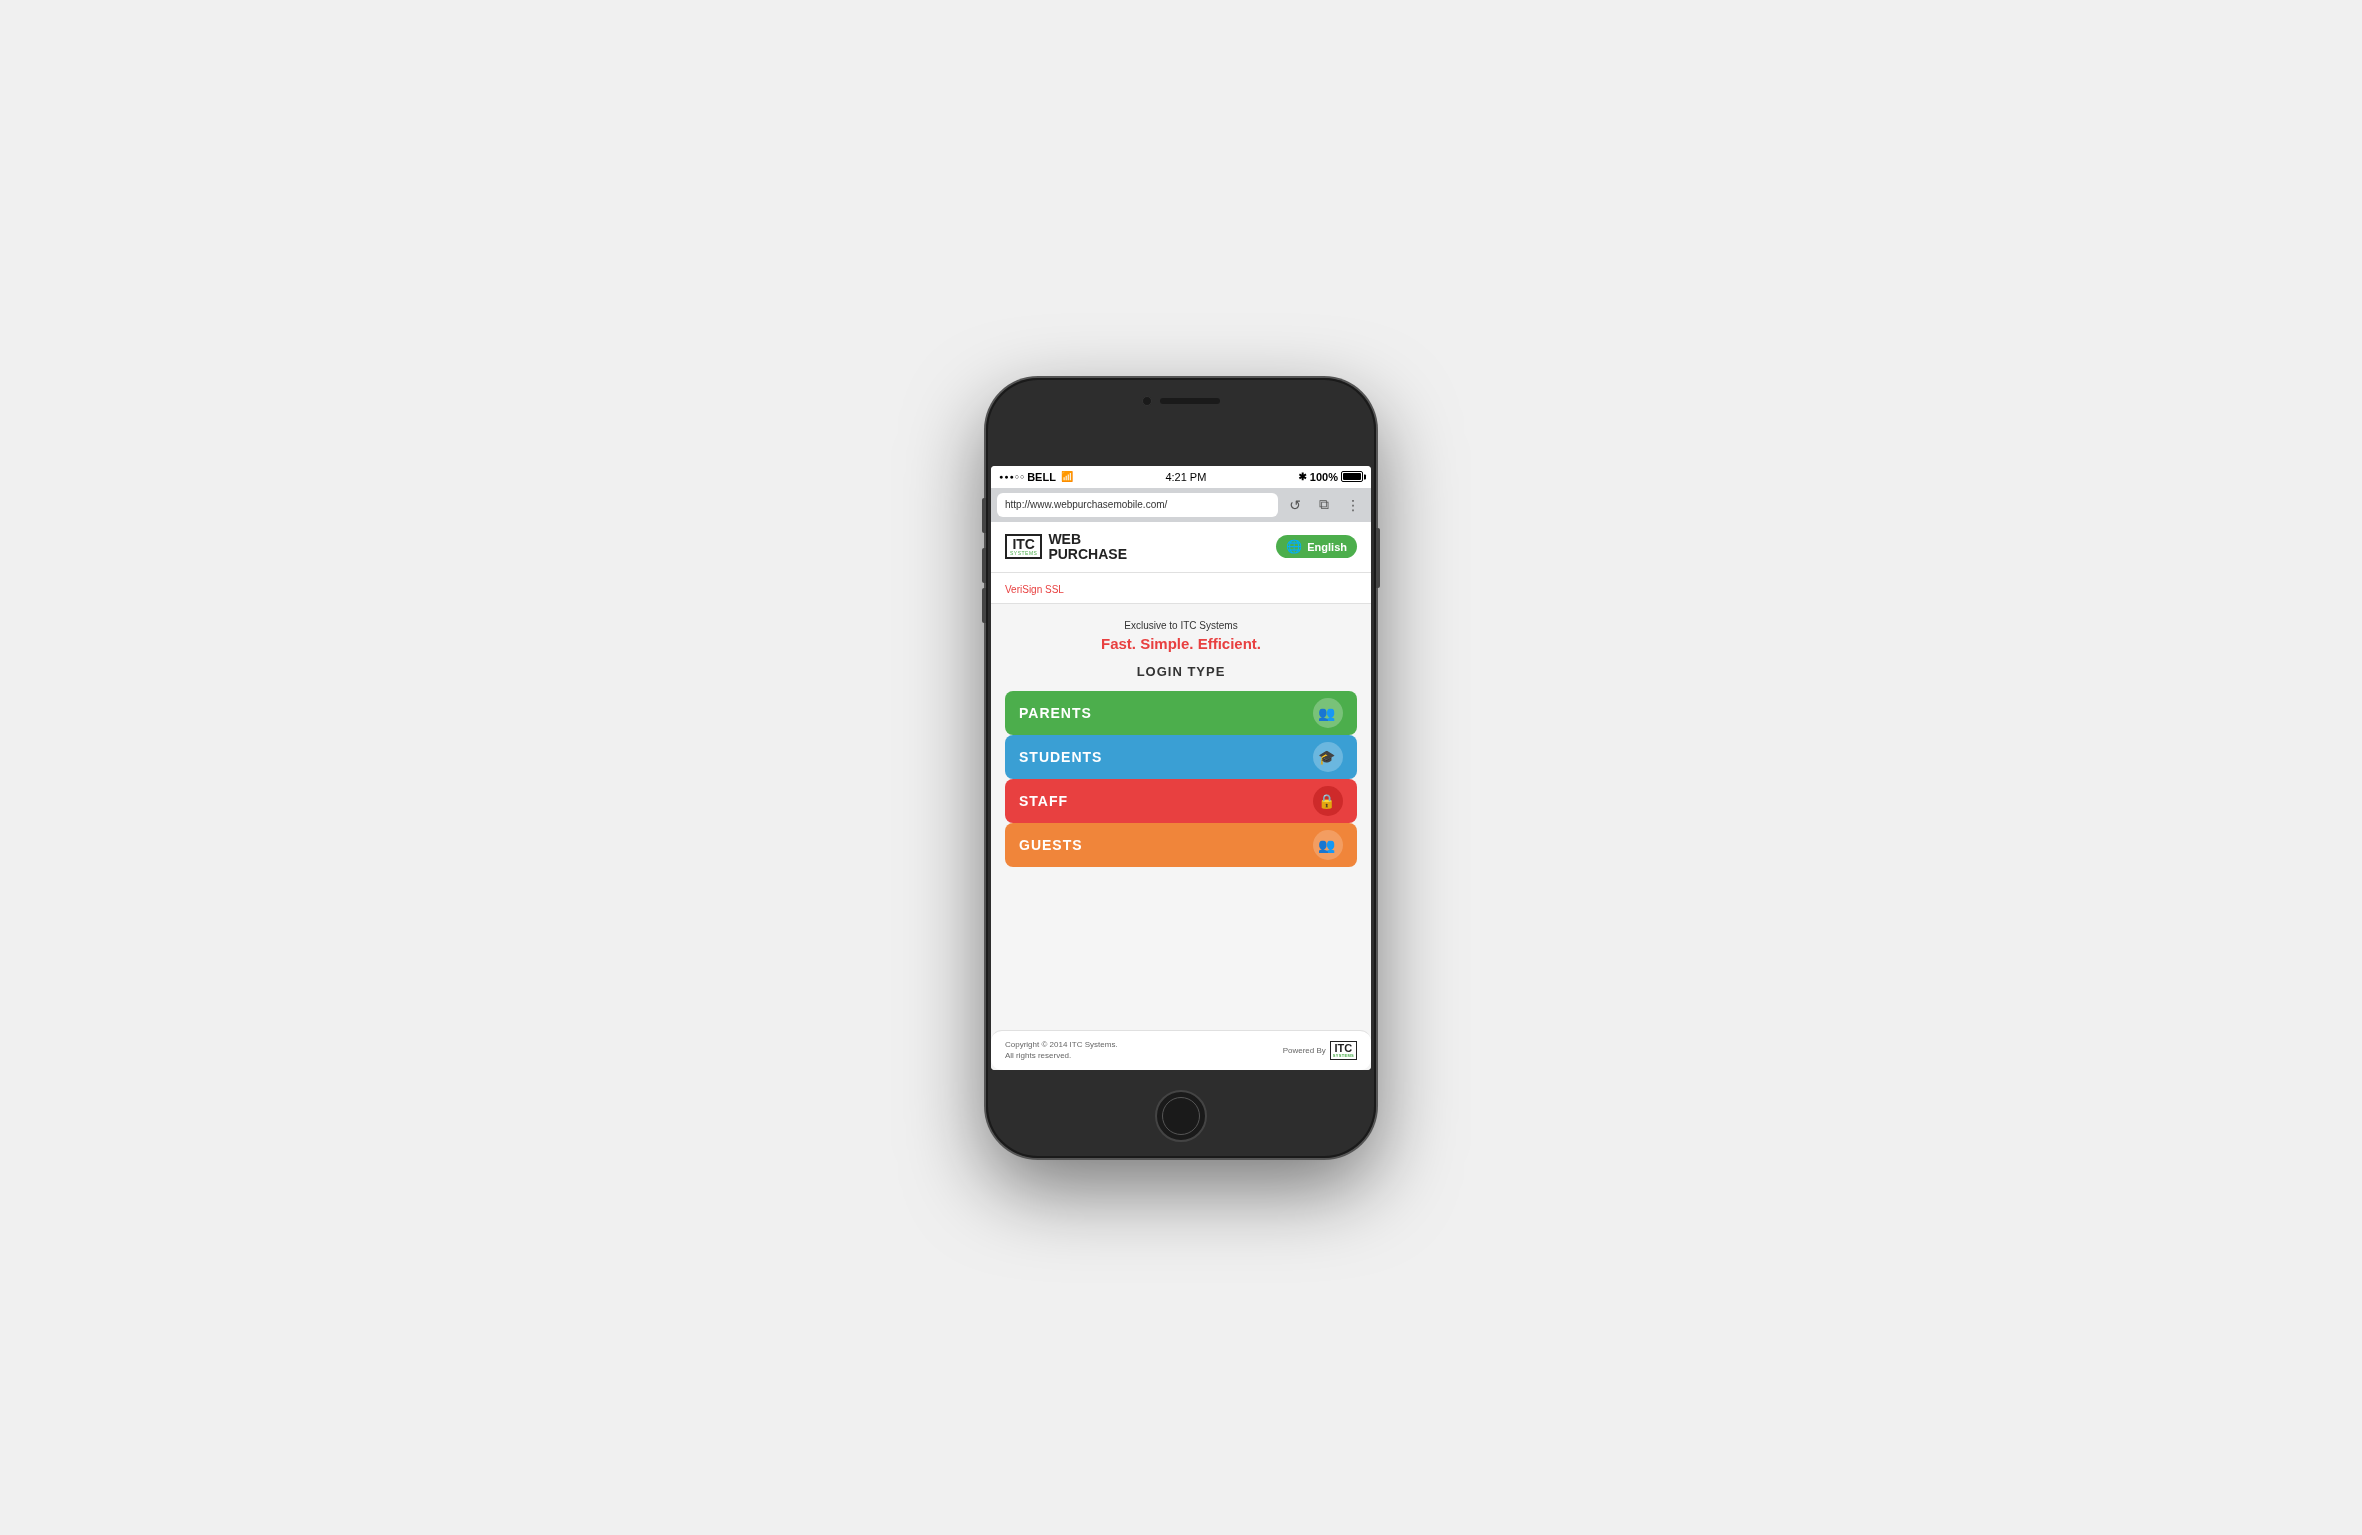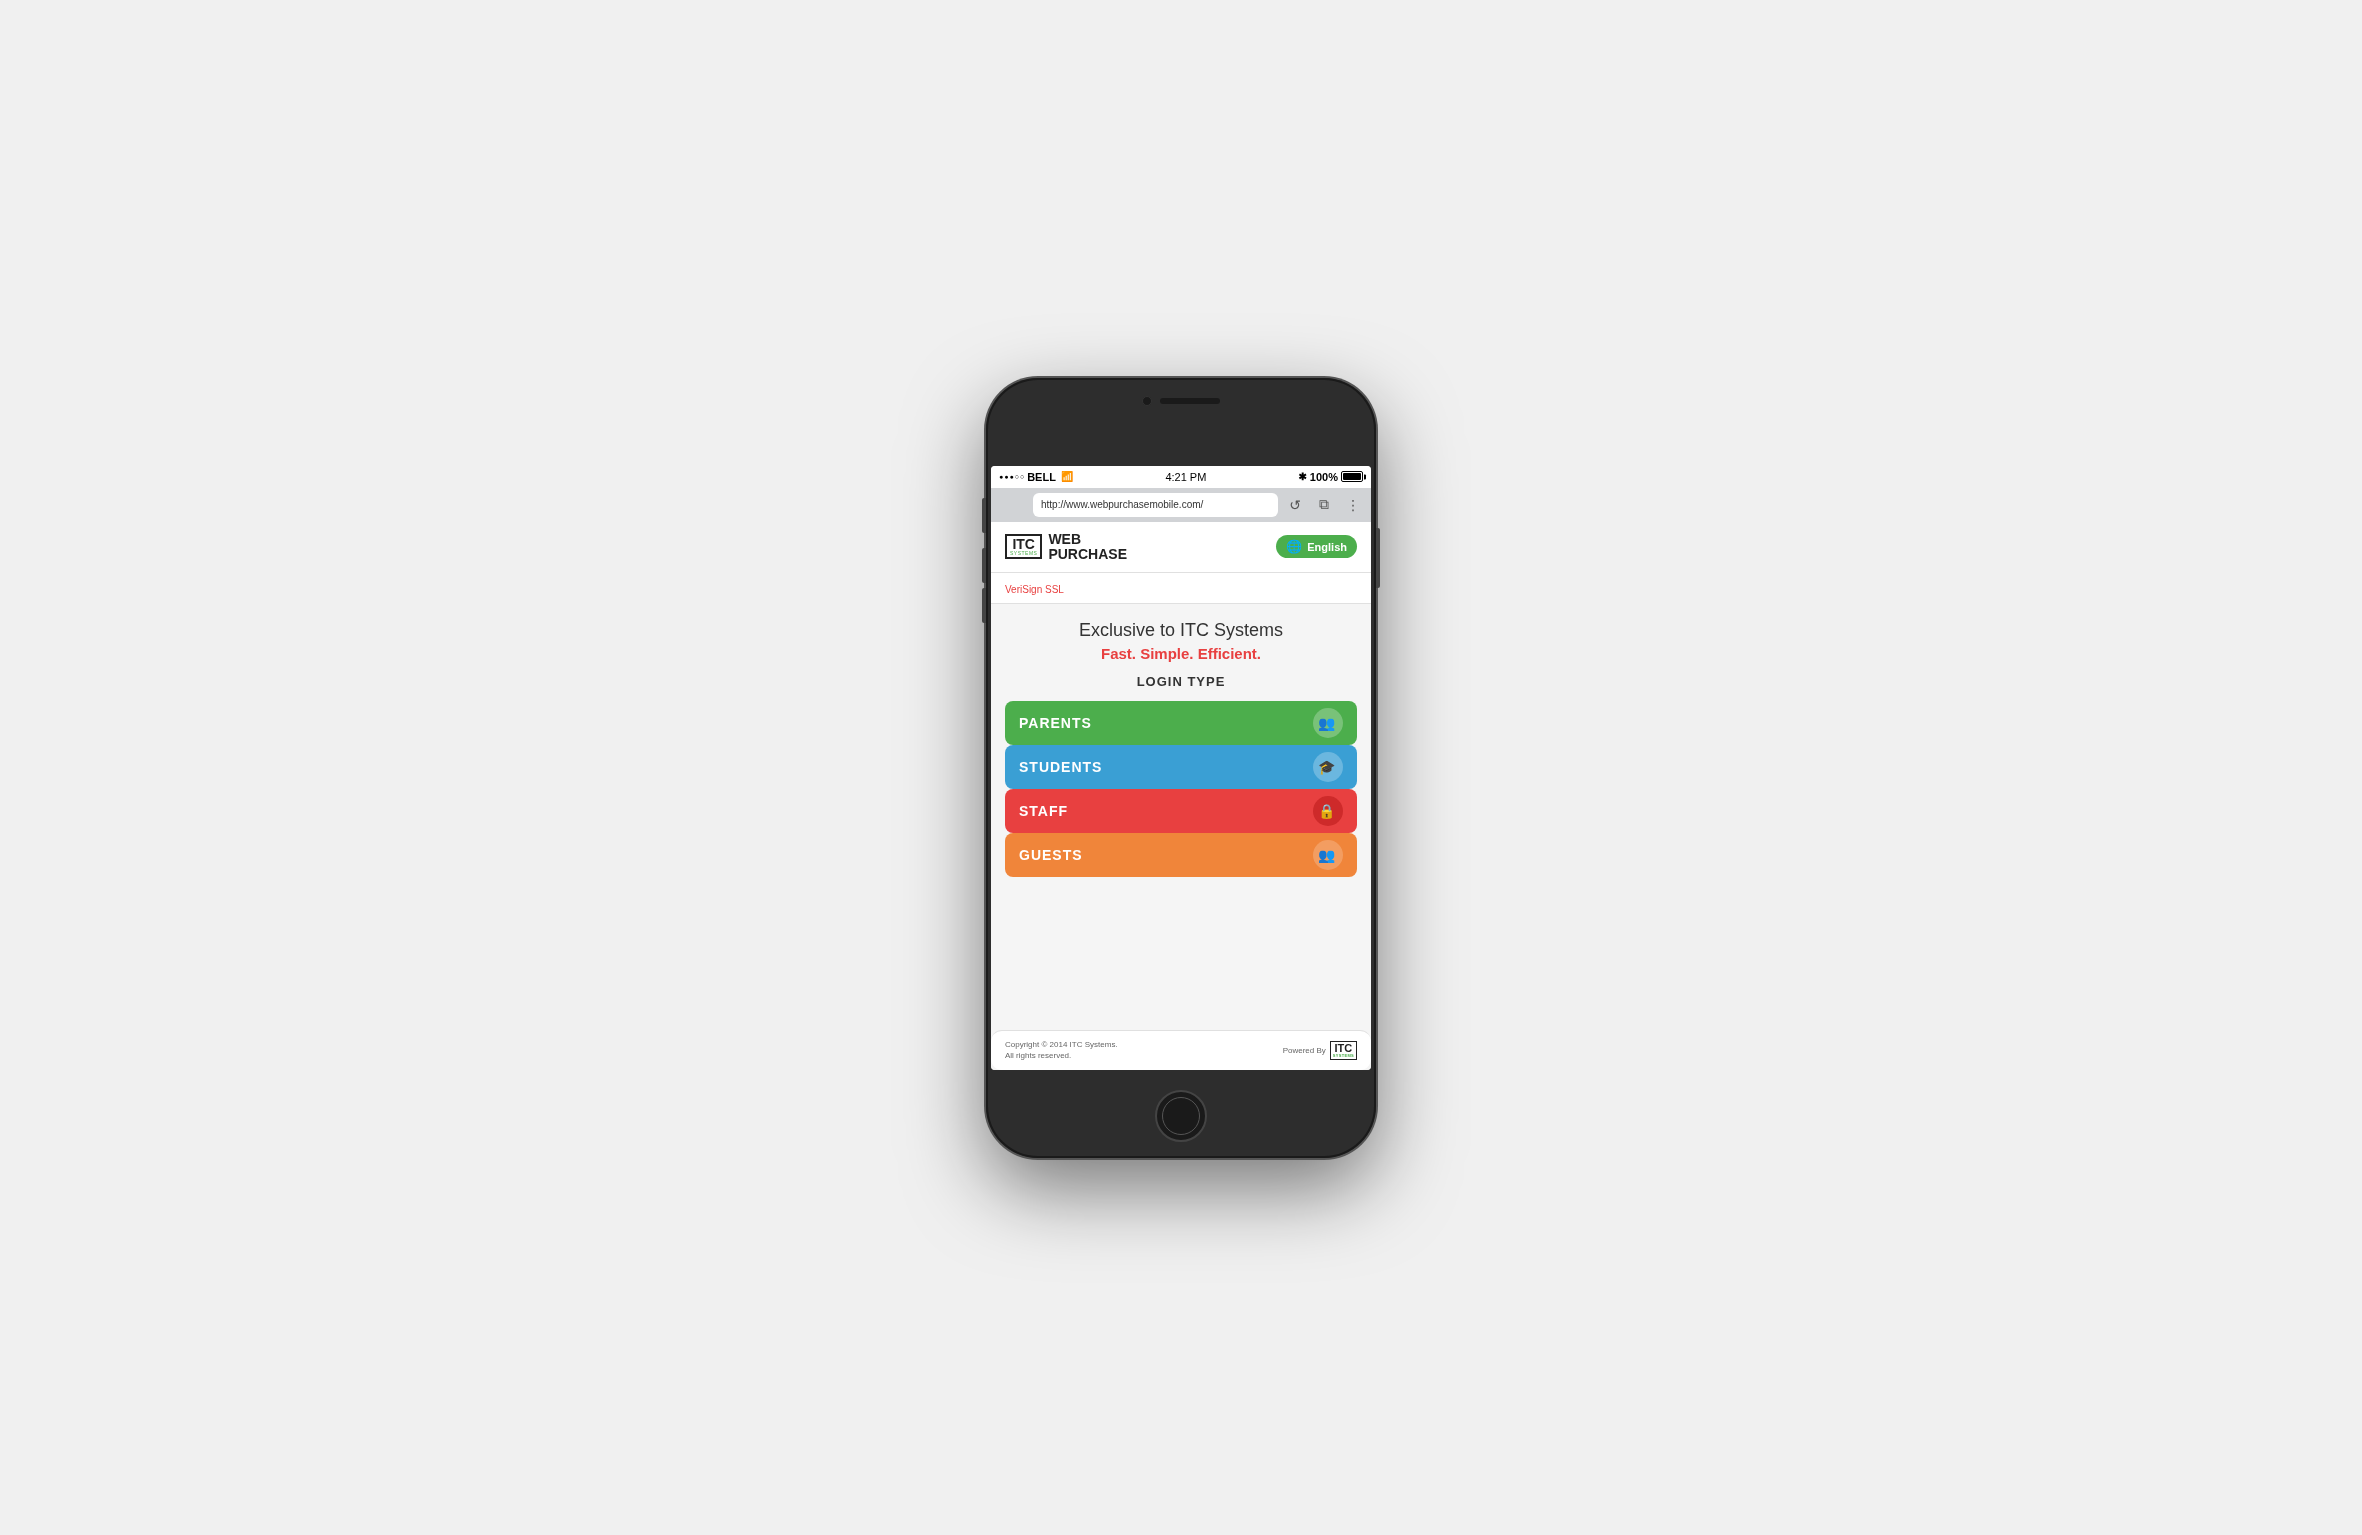--- a/index.html
+++ b/index.html
@@ -182,21 +182,20 @@
       flex: 1;
       background: #fff;
       border-radius: 6px;
       height: 24px;
       display: flex;
       align-items: center;
       padding: 0 8px;
       font-size: 10px;
       color: #333;
       gap: 4px;
-      margin-left: 36px;
     }
     .browser-btn {
       width: 24px;
       height: 24px;
       display: flex;
       align-items: center;
       justify-content: center;
       font-size: 14px;
       color: #555;
       cursor: pointer;
@@ -283,21 +282,21 @@
     .main-content {
       padding: 16px 14px;
       display: flex;
       flex-direction: column;
       align-items: center;
       gap: 12px;
       flex: 1;
     }
 
     .tagline-exclusive {
-      font-size: 18px;
+      font-size: 10px;
       color: #333;
       text-align: center;
       font-weight: 400;
     }
     .tagline-fast {
       font-size: 15px;
       color: #e84040;
       text-align: center;
       font-weight: 600;
       margin-top: -8px;

